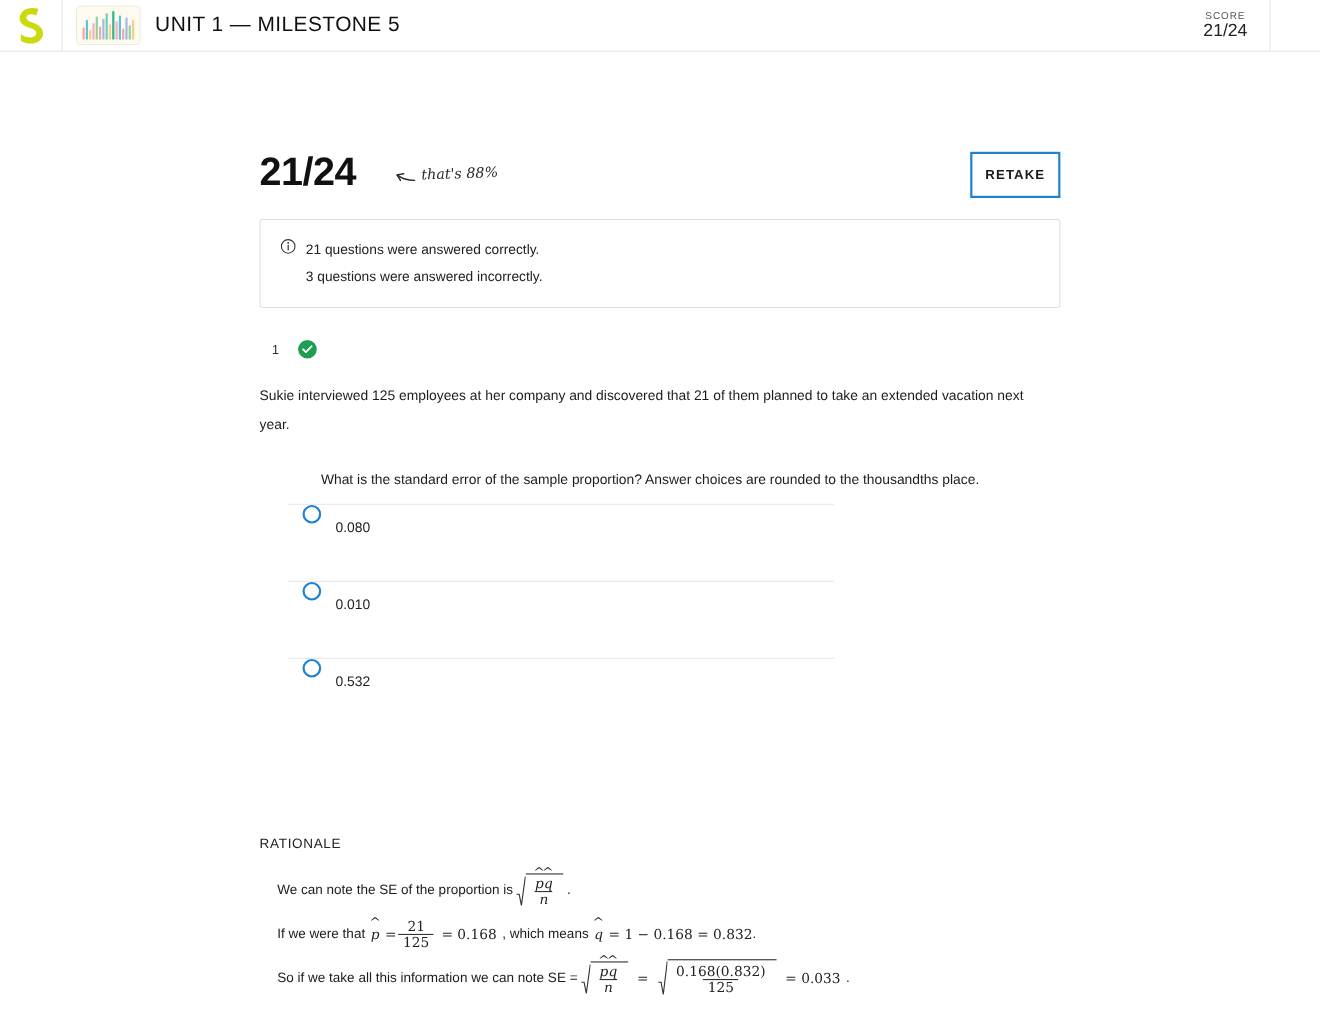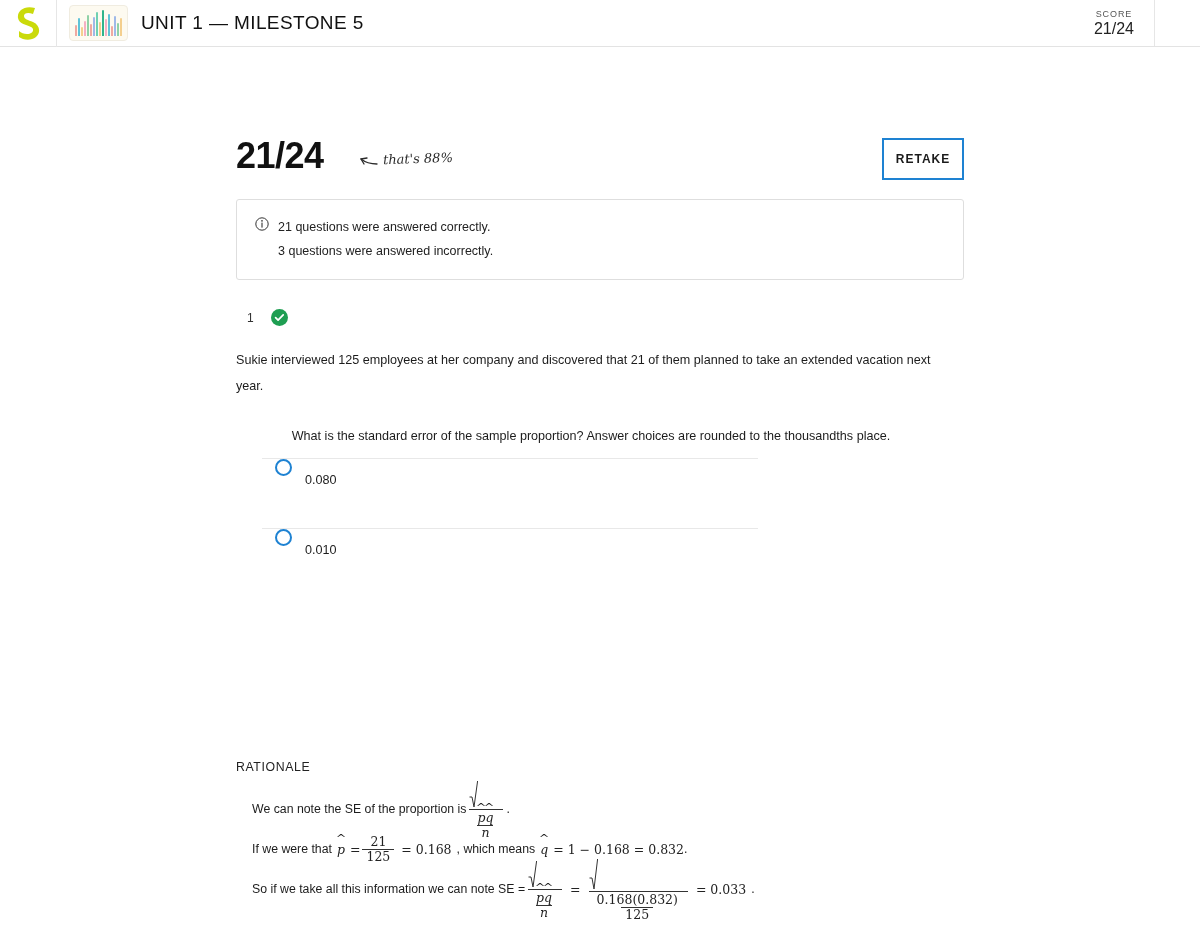--- a/index.html
+++ b/index.html
@@ -226,21 +226,21 @@
 
   .rationale-body { position: absolute; left: 252px; top: 742px; width: 720px; }
   .r-line {
     display: flex;
     align-items: center;
     font-size: 12.3px;
     color: #1c1c1c;
     height: 40px;
     white-space: nowrap;
   }
-  .mth { font-family: "DejaVu Serif", serif; font-size: 12.5px; color: #222; flex-direction: column; }
+  .mth { font-family: "DejaVu Serif", serif; font-size: 12.5px; color: #222; }
   .ital { font-style: italic; }
 
   .frac {
     display: inline-flex;
     flex-direction: column;
     align-items: center;
     vertical-align: middle;
     margin: 0 2px;
     line-height: 1.12;
   }
@@ -351,20 +351,24 @@
       <span class="radio"></span>
       <span class="choice-label">0.080</span>
     </div>
 
     <div class="choice">
       <span class="radio"></span>
       <span class="choice-label">0.010</span>
     </div>
 
 
+    <div class="choice">
+      <span class="radio"></span>
+      <span class="choice-label">0.532</span>
+    </div>
   </div>
 
   <div class="section-title" id="rationale-title">RATIONALE</div>
 
   <div class="rationale-body">
 
     <div class="r-line">
       <span>We can note the SE of the proportion is</span>
       <span class="sqrt mth">
         <span class="radical">

